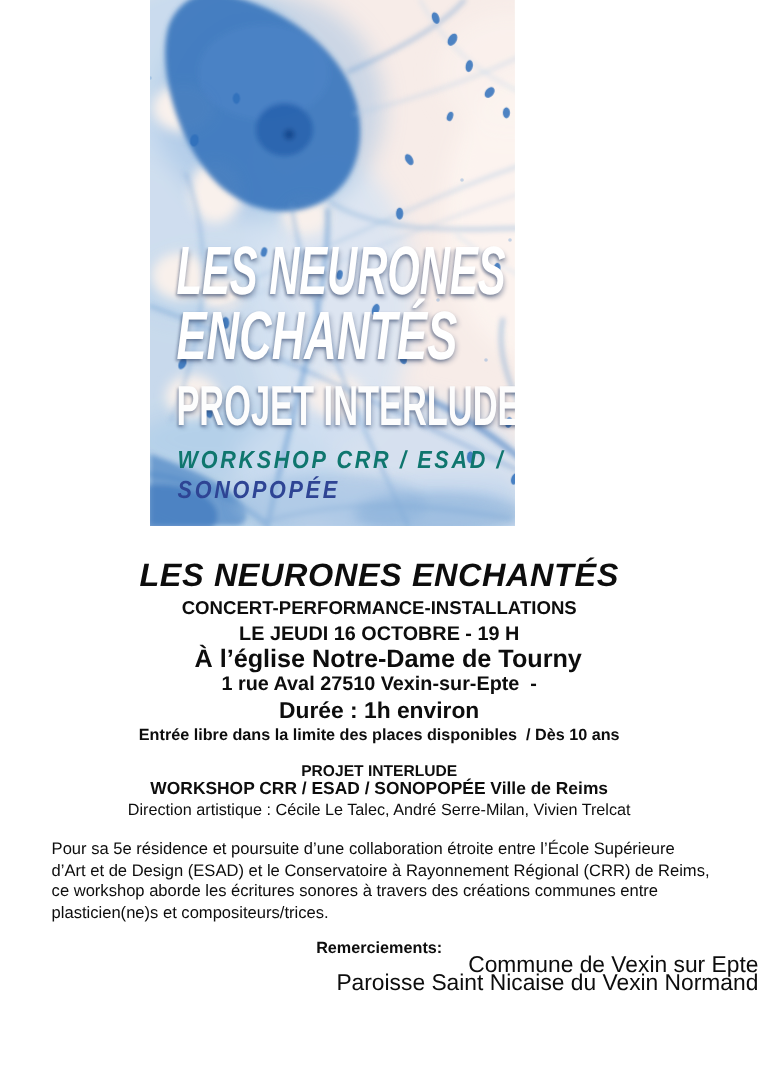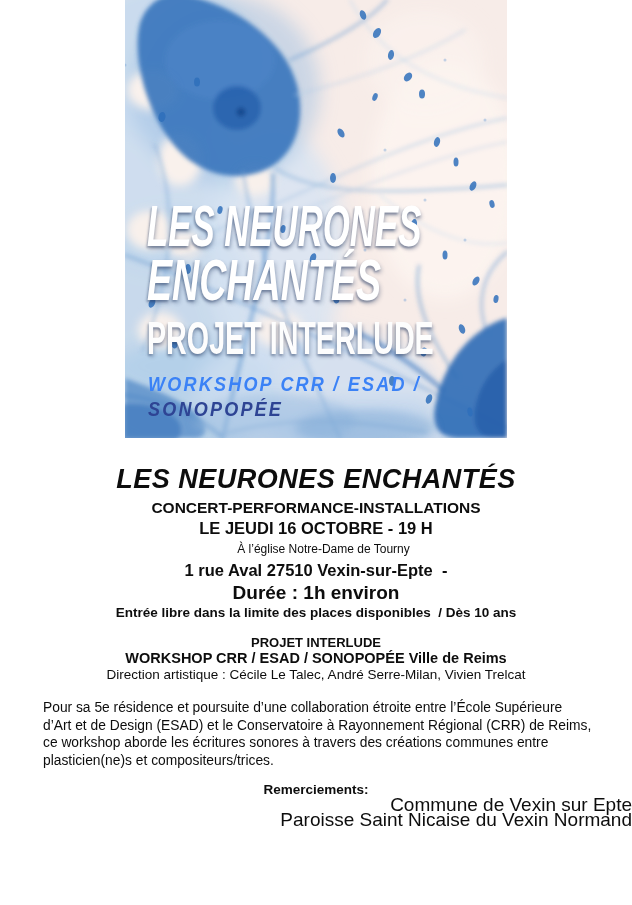--- a/index.html
+++ b/index.html
@@ -8,21 +8,21 @@
     background:#ffffff;
     font-family:"Liberation Sans",sans-serif;
     color:#0d0d0d;
     overflow:hidden;
   }
   .page{position:relative;width:632px;height:905px;background:#fff;}
 
   
   .hero{
     position:absolute;left:125px;top:0;
-    width:382px;height:438px;
+    width:304px;height:438px;
     overflow:hidden;
   }
   .hero svg{position:absolute;left:0;top:0;width:382px;height:438px;}
   .hero-text{position:absolute;left:0;top:0;width:100%;height:100%;}
   .hline{position:absolute;white-space:nowrap;}
   .tscale{display:inline-block;transform-origin:0 0;}
   .title-line{
     font-weight:bold;font-style:italic;
     color:#ffffff;
     font-size:57px;line-height:57px;
@@ -44,21 +44,21 @@
   .content{position:absolute;left:0;top:438px;width:632px;text-align:center;}
   .line{white-space:pre-wrap;}
   .event-title{
     margin-top:26px;
     font-size:27px;line-height:30px;
     font-weight:bold;font-style:italic;
     letter-spacing:.5px;
   }
   .event-type{font-size:15.5px;line-height:20px;font-weight:bold;margin-top:4px;}
   .event-date{font-size:16.5px;line-height:21px;font-weight:bold;}
-  .event-venue{font-size:12px;line-height:21px;font-weight:normal;margin-left:15px;}
+  .event-venue{font-size:21px;line-height:21px;font-weight:bold;margin-left:15px;}
   .event-address{font-size:16.5px;line-height:21px;font-weight:bold;}
   .event-duration{font-size:19px;line-height:23px;font-weight:bold;}
   .event-admission{font-size:13.5px;line-height:17px;font-weight:bold;}
 
   .project-block{margin-top:14px;}
   .project-name{font-size:13px;line-height:15px;font-weight:bold;}
   .project-workshop{font-size:14.5px;line-height:17px;font-weight:bold;}
   .project-direction{font-size:13.5px;line-height:16px;font-weight:normal;}
 
   .description{
@@ -201,21 +201,21 @@
     <div class="hero-text">
       <div class="hline title-line" style="left:22px;top:198px;">
         <span class="tscale" style="transform:scaleX(.61);">LES NEURONES</span>
       </div>
       <div class="hline title-line" style="left:22px;top:252px;">
         <span class="tscale" style="transform:scaleX(.66);">ENCHANTÉS</span>
       </div>
       <div class="hline subtitle-line" style="left:22px;top:314px;">
         <span class="tscale" style="transform:scaleX(.61);">PROJET INTERLUDE</span>
       </div>
-      <div class="hline workshop-line" style="left:23px;top:371px;color:#3b82f6;text-decoration:underline;">
+      <div class="hline workshop-line" style="left:23px;top:371px;color:#0f766e;text-decoration:underline;">
         <span class="tscale" style="transform:scaleX(.88);">WORKSHOP CRR / ESAD /</span>
       </div>
       <div class="hline workshop-line" style="left:23px;top:396px;color:#2e4494;">
         <span class="tscale" style="transform:scaleX(.88);">SONOPOPÉE</span>
       </div>
     </div>
   </div>
 
   <div class="content">
 

